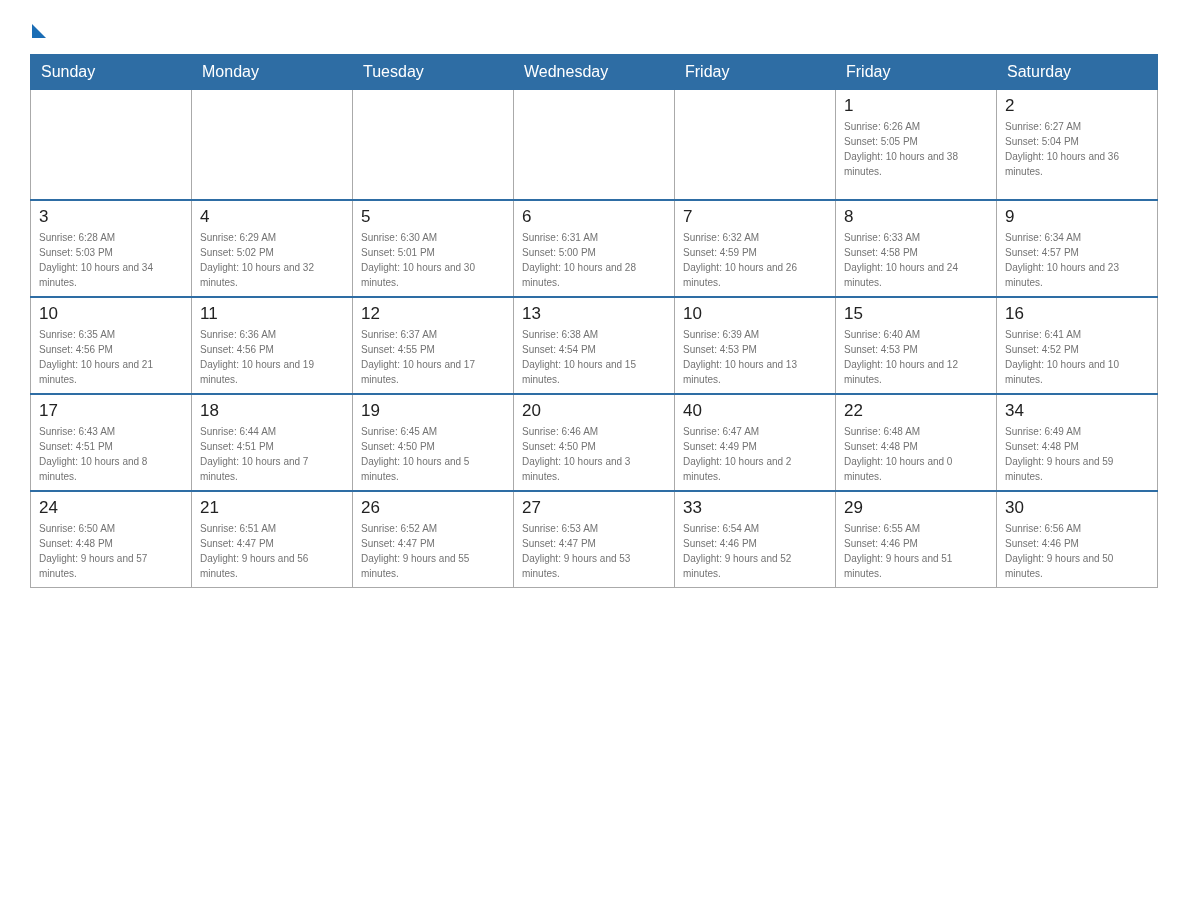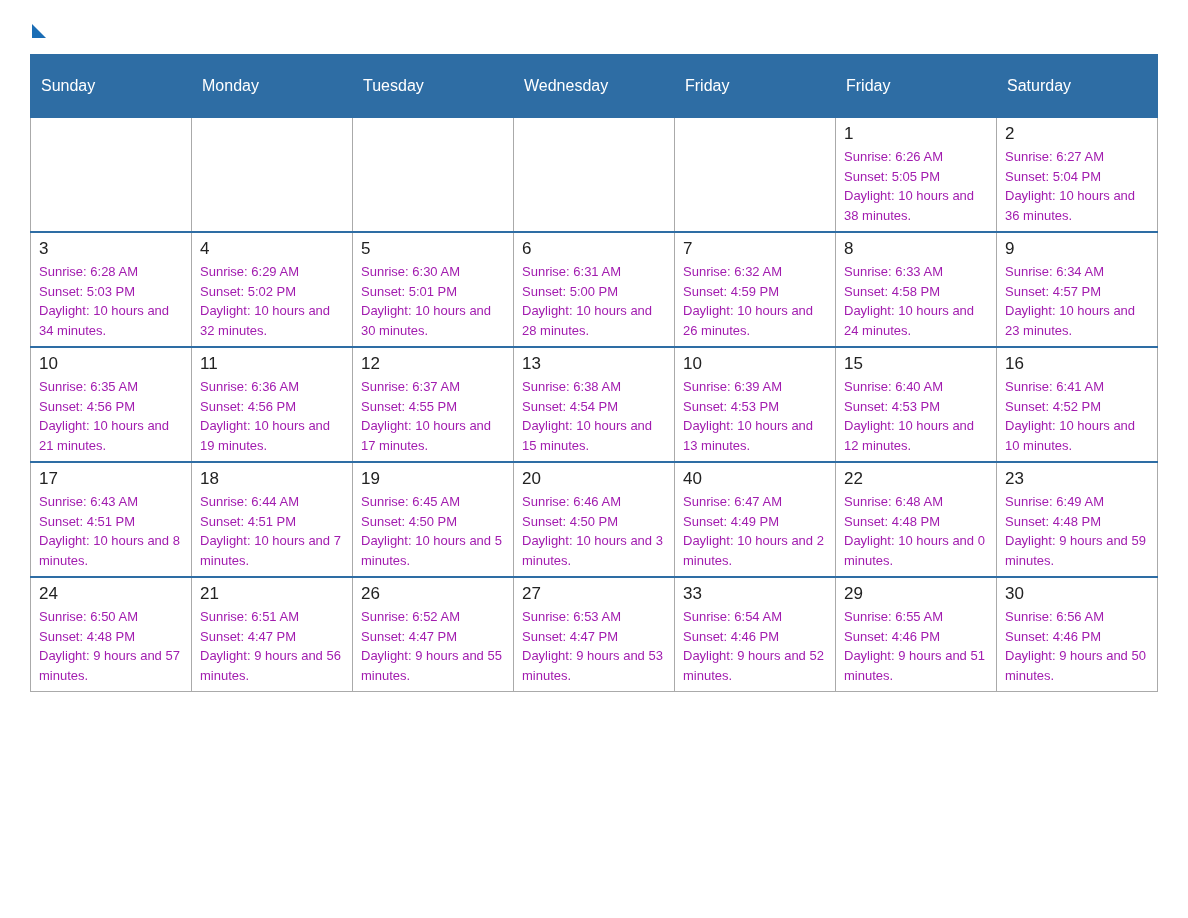--- a/index.html
+++ b/index.html
@@ -63,43 +63,43 @@
     }
     .calendar {
       width: 100%;
       border-collapse: collapse;
     }
     .calendar th {
       background: #2e6da4;
       color: #fff;
       font-size: 16px;
       font-weight: normal;
-      padding: 22px 10px;
+      padding: 8px 10px;
       text-align: left;
       border: 1px solid #2e6da4;
     }
     .calendar td {
       vertical-align: top;
       border: 1px solid #aaa;
       padding: 6px 8px;
       width: 14.28%;
       min-height: 100px;
       font-size: 13px;
       color: #333;
     }
     .day-number {
       font-size: 17px;
       color: #222;
       font-weight: normal;
       display: block;
       margin-bottom: 3px;
     }
     .day-info {
-      font-size: 13px;
-      color: #a21caf;
+      font-size: 10px;
+      color: #737373;
       line-height: 1.5;
     }
     .calendar tr td {
       background: #fff;
     }
     .calendar tbody tr:first-child td {
       height: 110px;
     }
     .empty-cell {
       background: #f9f9f9;
@@ -233,21 +233,21 @@
         </td>
         <td class="row-divider">
           <span class="day-number">40</span>
           <div class="day-info">Sunrise: 6:47 AM<br>Sunset: 4:49 PM<br>Daylight: 10 hours and 2 minutes.</div>
         </td>
         <td class="row-divider">
           <span class="day-number">22</span>
           <div class="day-info">Sunrise: 6:48 AM<br>Sunset: 4:48 PM<br>Daylight: 10 hours and 0 minutes.</div>
         </td>
         <td class="row-divider">
-          <span class="day-number">23</span>
+          <span class="day-number">34</span>
           <div class="day-info">Sunrise: 6:49 AM<br>Sunset: 4:48 PM<br>Daylight: 9 hours and 59 minutes.</div>
         </td>
       </tr>
       <tr>
         <td class="row-divider">
           <span class="day-number">24</span>
           <div class="day-info">Sunrise: 6:50 AM<br>Sunset: 4:48 PM<br>Daylight: 9 hours and 57 minutes.</div>
         </td>
         <td class="row-divider">
           <span class="day-number">21</span>

